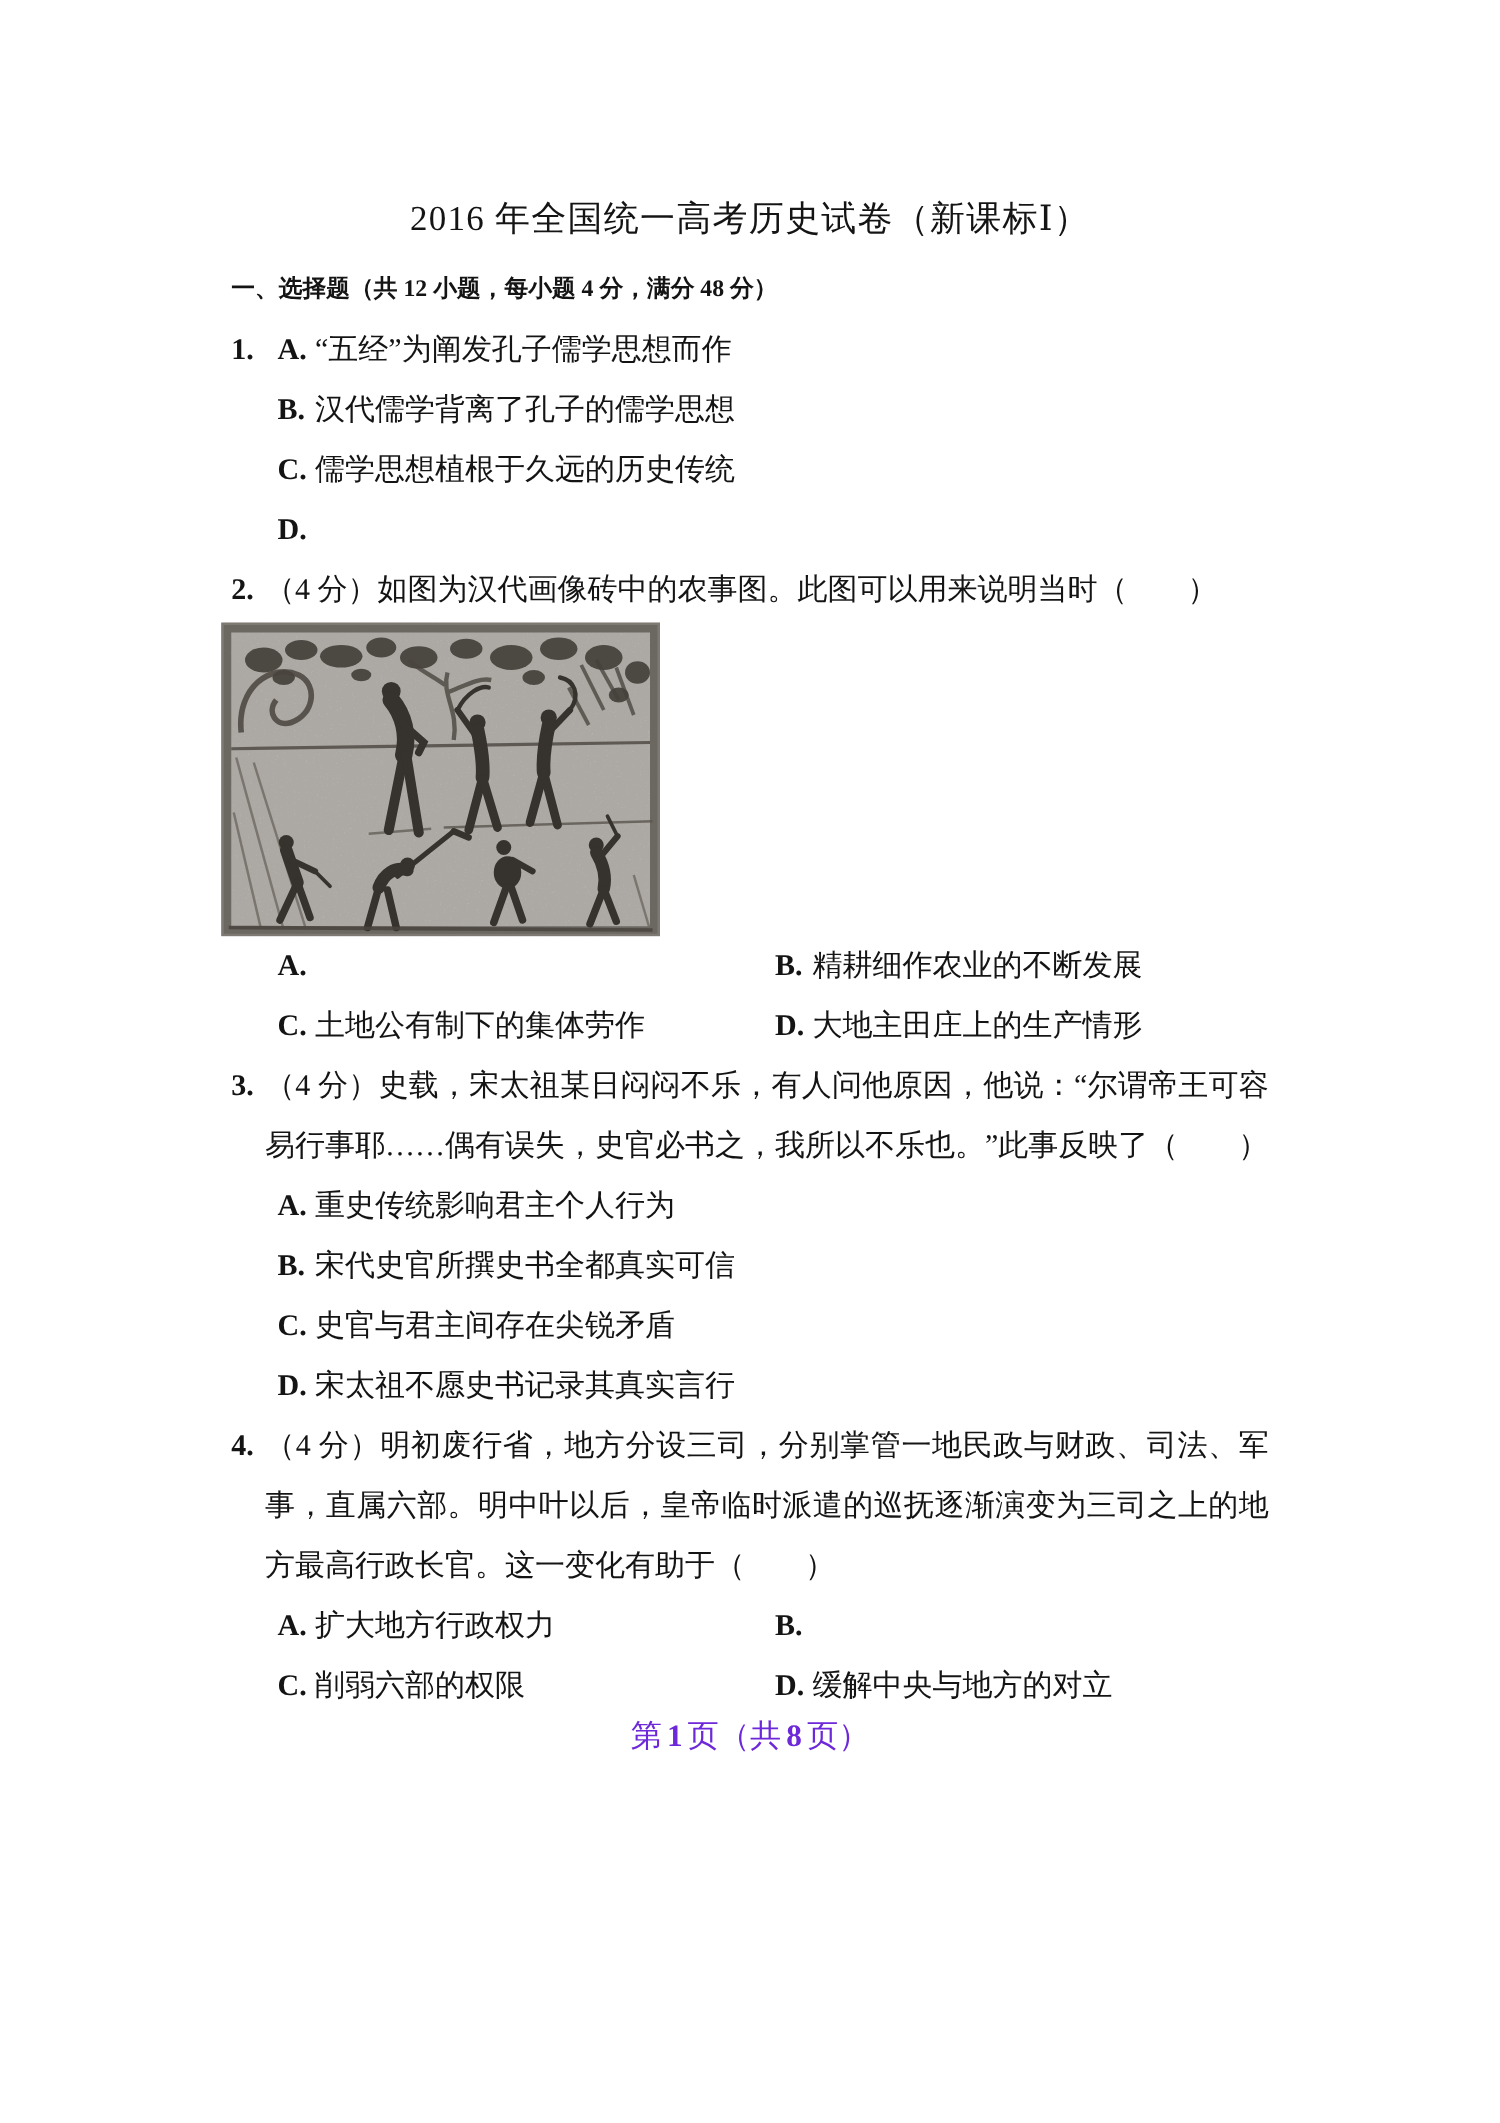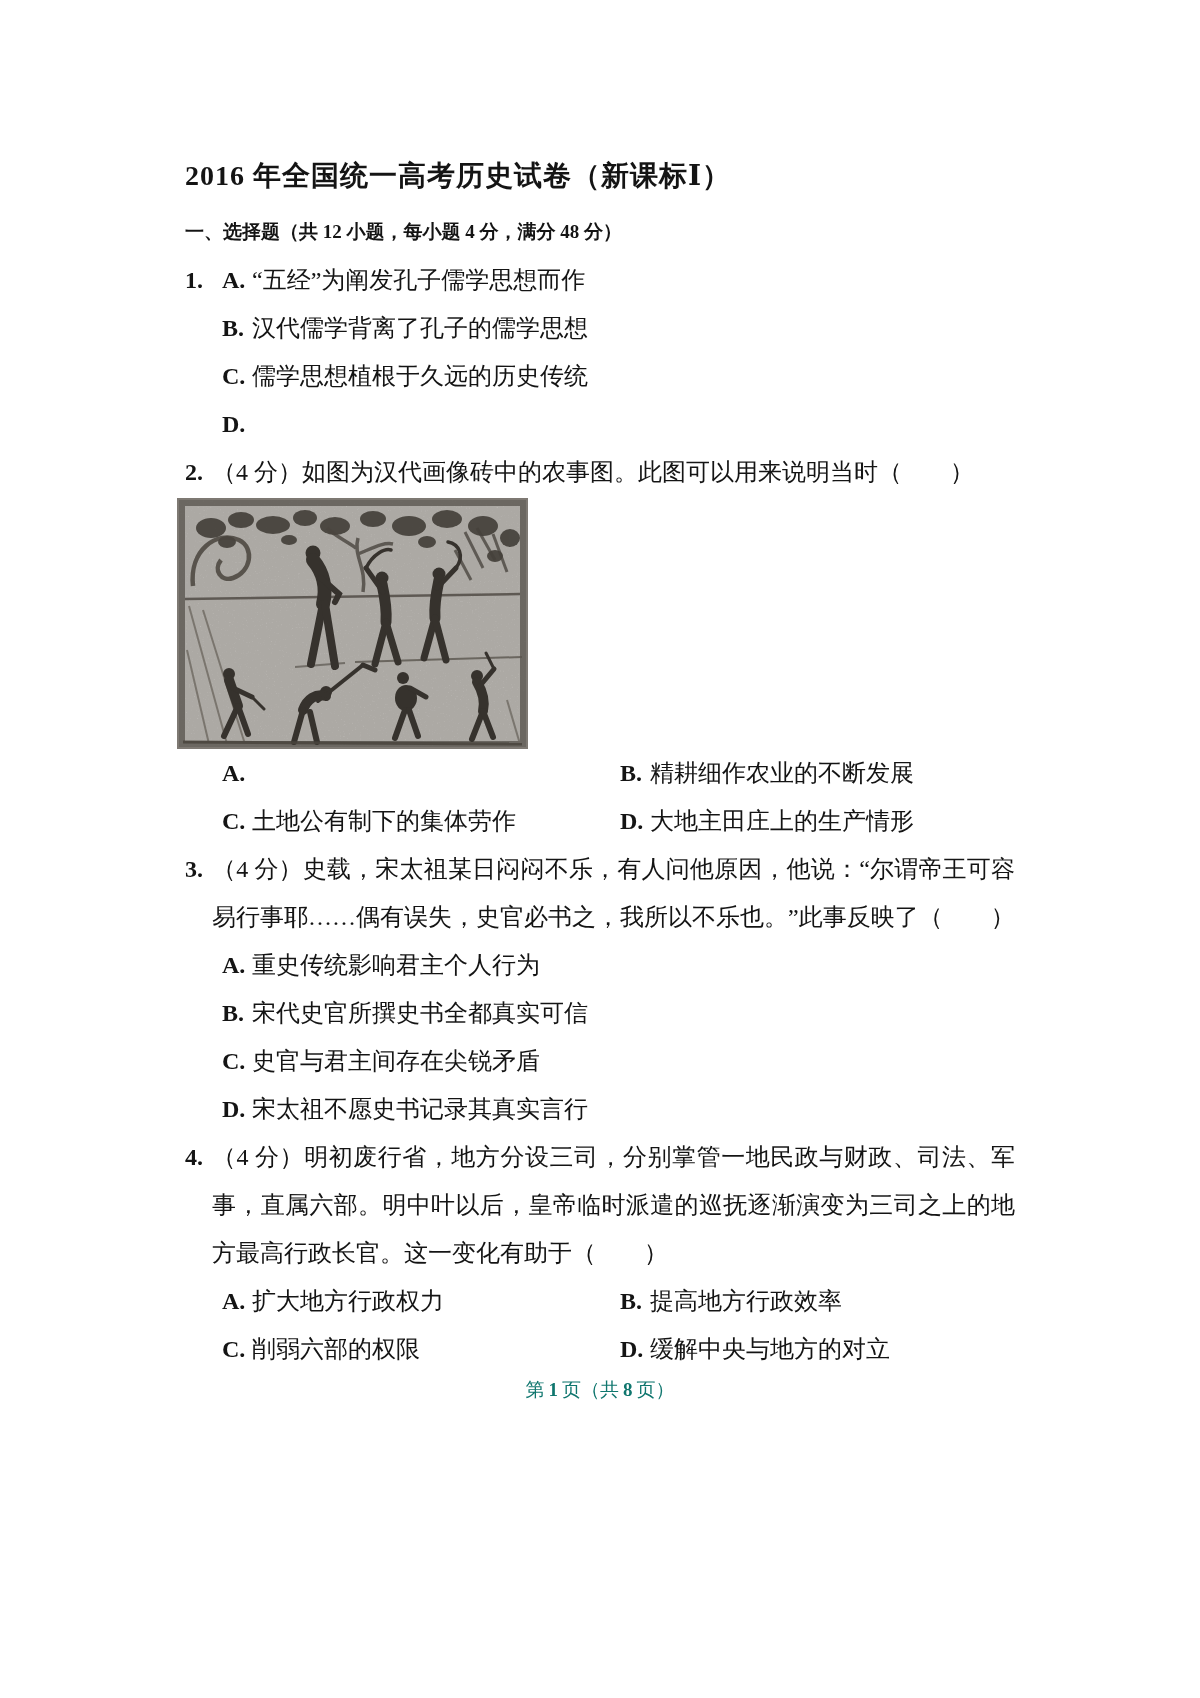--- a/index.html
+++ b/index.html
@@ -9,23 +9,23 @@
     height: 1698px;
     background: #ffffff;
     box-sizing: border-box;
     padding: 150px 185px 0 185px;
     font-family: "Liberation Serif", "DejaVu Serif", serif;
     color: #141414;
     overflow: hidden;
   }
   .doc-title {
     font-size: 28px;
-    font-weight: 700;
+    font-weight: 400;
     line-height: 52px;
-    text-align: left;
+    text-align: center;
     margin: 0 0 6px 0;
     letter-spacing: 1px;
   }
   .section-heading {
     font-size: 19px;
     font-weight: 700;
     line-height: 48px;
     margin: 0;
   }
   .question { display: flex; }
@@ -54,24 +54,24 @@
   .option-row .option:first-child { flex: 0 0 398px; width: 398px; }
   .opt-label {
     display: inline-block;
     min-width: 30px;
     font-weight: 700;
   }
   .figure-wrap { margin: 2px 0 0 -35px; }
   .relief-svg { display: block; }
   .page-footer {
     text-align: center;
-    font-size: 19px;
+    font-size: 25px;
     line-height: 34px;
     margin-top: 0;
-    color: #0f766e;
+    color: #6d28d9;
   }
   .fnum { font-weight: 700; margin: 0 4px; }
 </style>
 </head>
 <body>
 
 <div class="page">
 
   <h1 class="doc-title">2016 年全国统一高考历史试卷（新课标Ⅰ）</h1>
 
@@ -266,21 +266,20 @@
     <div class="qbody">
       <p class="stem">（4 分）明初废行省，地方分设三司，分别掌管一地民政与财政、司法、军事，直属六部。明中叶以后，皇帝临时派遣的巡抚逐渐演变为三司之上的地方最高行政长官。这一变化有助于（　　）</p>
       <div class="options">
         <div class="option-row">
           <div class="option">
             <span class="opt-label">A.</span>
             <span class="opt-text">扩大地方行政权力</span>
           </div>
           <div class="option">
             <span class="opt-label">B.</span>
-            <span class="opt-text">提高地方行政效率</span>
           </div>
         </div>
         <div class="option-row">
           <div class="option">
             <span class="opt-label">C.</span>
             <span class="opt-text">削弱六部的权限</span>
           </div>
           <div class="option">
             <span class="opt-label">D.</span>
             <span class="opt-text">缓解中央与地方的对立</span>

